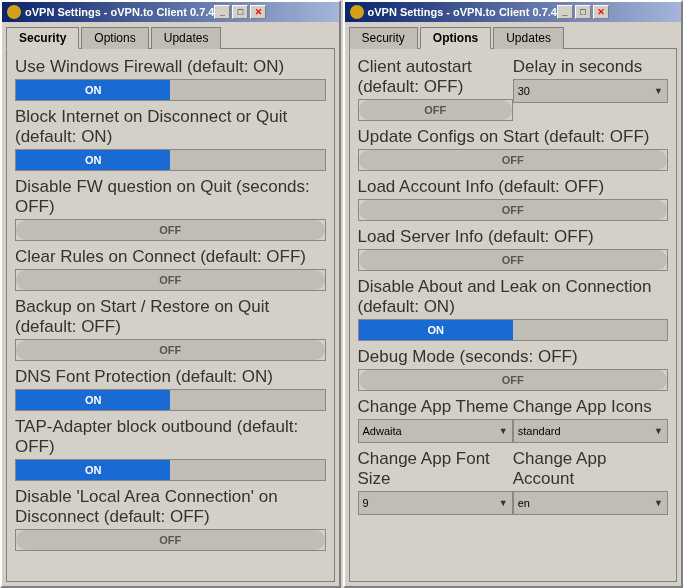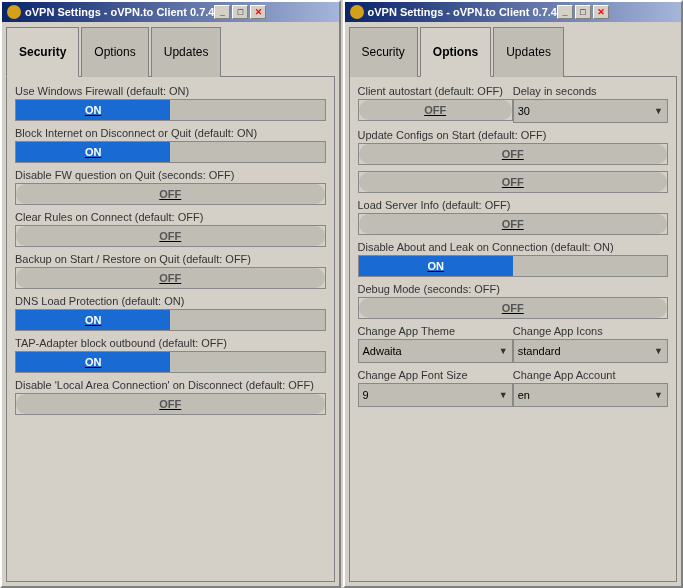--- a/index.html
+++ b/index.html
@@ -55,21 +55,21 @@
       text-align: center;
       cursor: pointer;
       color: black;
     }
     .tabs {
       display: flex;
       padding: 4px 4px 0 4px;
       background: #d4d0c8;
     }
     .tab {
-      padding: 17px 12px;
+      padding: 3px 12px;
       border: 1px solid #808080;
       border-bottom: none;
       background: #c0bdb5;
       cursor: pointer;
       font-size: 12px;
       margin-right: 2px;
       position: relative;
       top: 1px;
     }
     .tab.active {
@@ -83,32 +83,31 @@
       background: #d4d0c8;
       flex: 1;
       padding: 8px;
       overflow-y: auto;
       margin: 0 4px 4px 4px;
     }
     .setting-row {
       margin-bottom: 6px;
     }
     .setting-label {
-      font-size: 11px;
+      font-size: 17px;
       color: #333;
       margin-bottom: 2px;
       display: block;
     }
     .toggle-wrap {
       border: 1px solid #888;
       display: flex;
       height: 22px;
       cursor: pointer;
       margin-top: 1px;
-      text-decoration: underline;
     }
     .tw-on {
       background: #1a6ad4;
       flex: 1;
       display: flex; align-items: center; justify-content: center;
       color: white; font-weight: bold; font-size: 11px;
     }
     .tw-off-right {
       background: #c0bdb5;
       flex: 1;
@@ -201,21 +200,21 @@
     </div>
 
     <div class="setting-row">
       <span class="setting-label">Backup on Start / Restore on Quit (default: OFF)</span>
       <div class="toggle-wrap">
         <div class="tw-off" style="flex:1">OFF</div>
       </div>
     </div>
 
     <div class="setting-row">
-      <span class="setting-label">DNS Load Protection (default: ON)</span>
+      <span class="setting-label">DNS Font Protection (default: ON)</span>
       <div class="toggle-wrap">
         <div class="tw-on">ON</div>
         <div class="tw-off-right"></div>
       </div>
     </div>
 
     <div class="setting-row">
       <span class="setting-label">TAP-Adapter block outbound (default: OFF)</span>
       <div class="toggle-wrap">
         <div class="tw-on">ON</div>
@@ -273,20 +272,21 @@
     </div>
 
     <div class="setting-row">
       <span class="setting-label">Update Configs on Start (default: OFF)</span>
       <div class="toggle-wrap">
         <div class="tw-off" style="flex:1">OFF</div>
       </div>
     </div>
 
     <div class="setting-row">
+      <span class="setting-label">Load Account Info (default: OFF)</span>
       <div class="toggle-wrap">
         <div class="tw-off" style="flex:1">OFF</div>
       </div>
     </div>
 
     <div class="setting-row">
       <span class="setting-label">Load Server Info (default: OFF)</span>
       <div class="toggle-wrap">
         <div class="tw-off" style="flex:1">OFF</div>
       </div>

